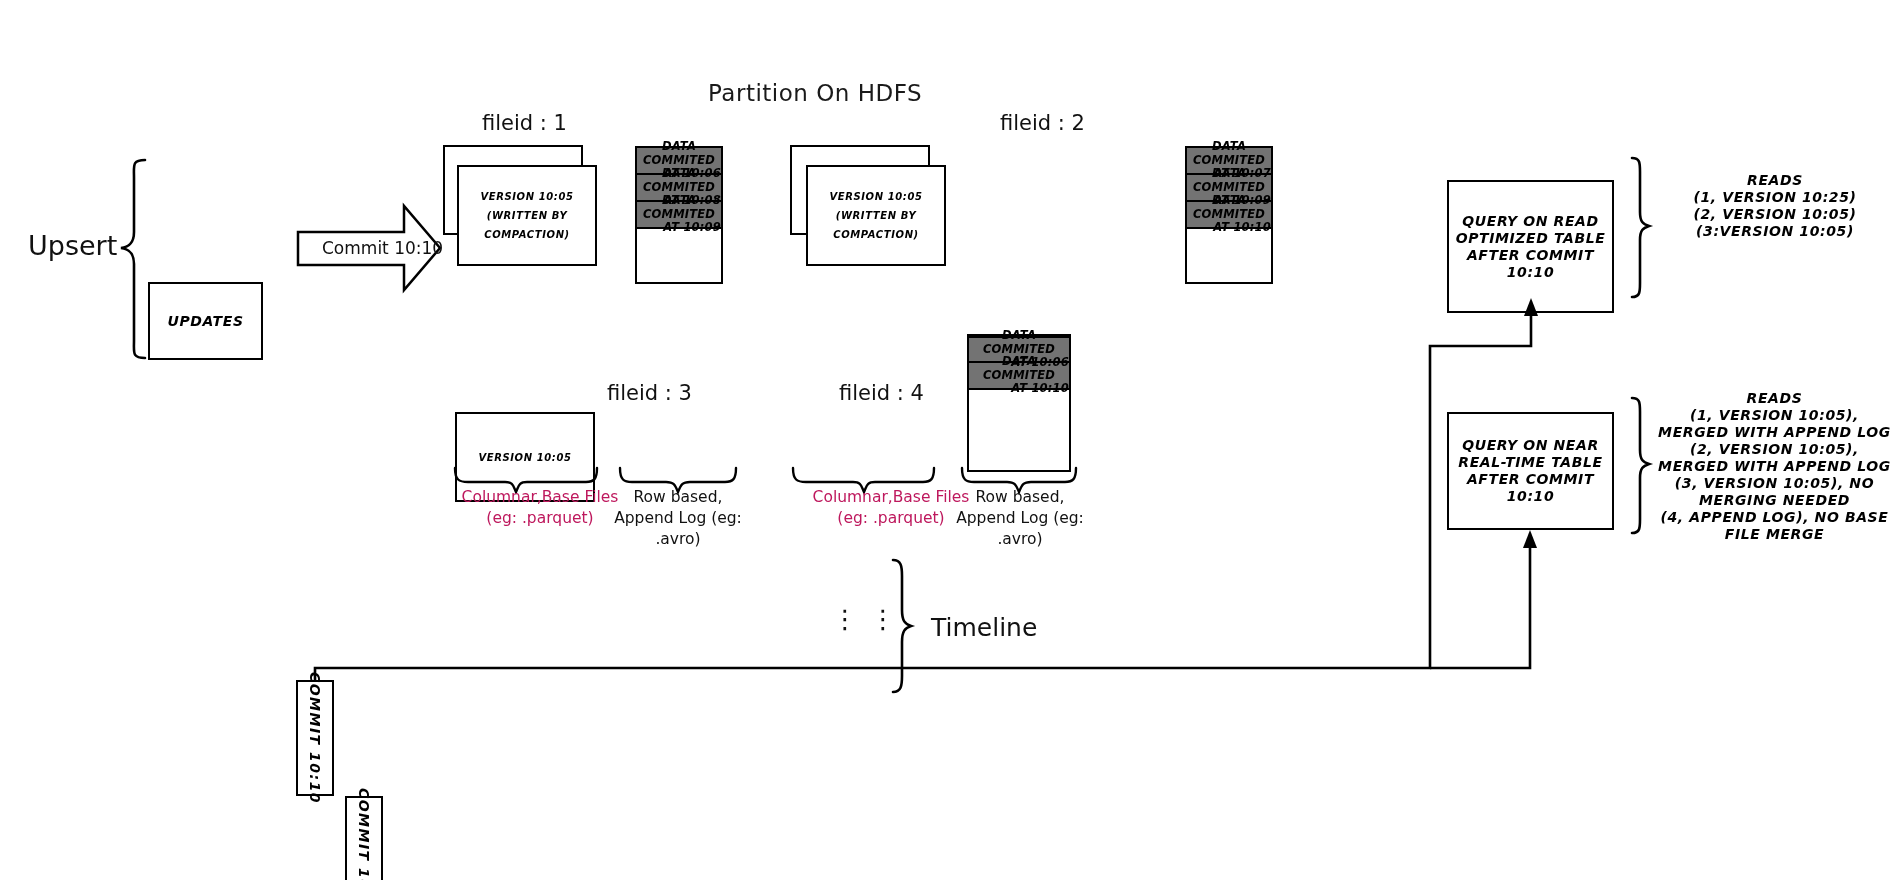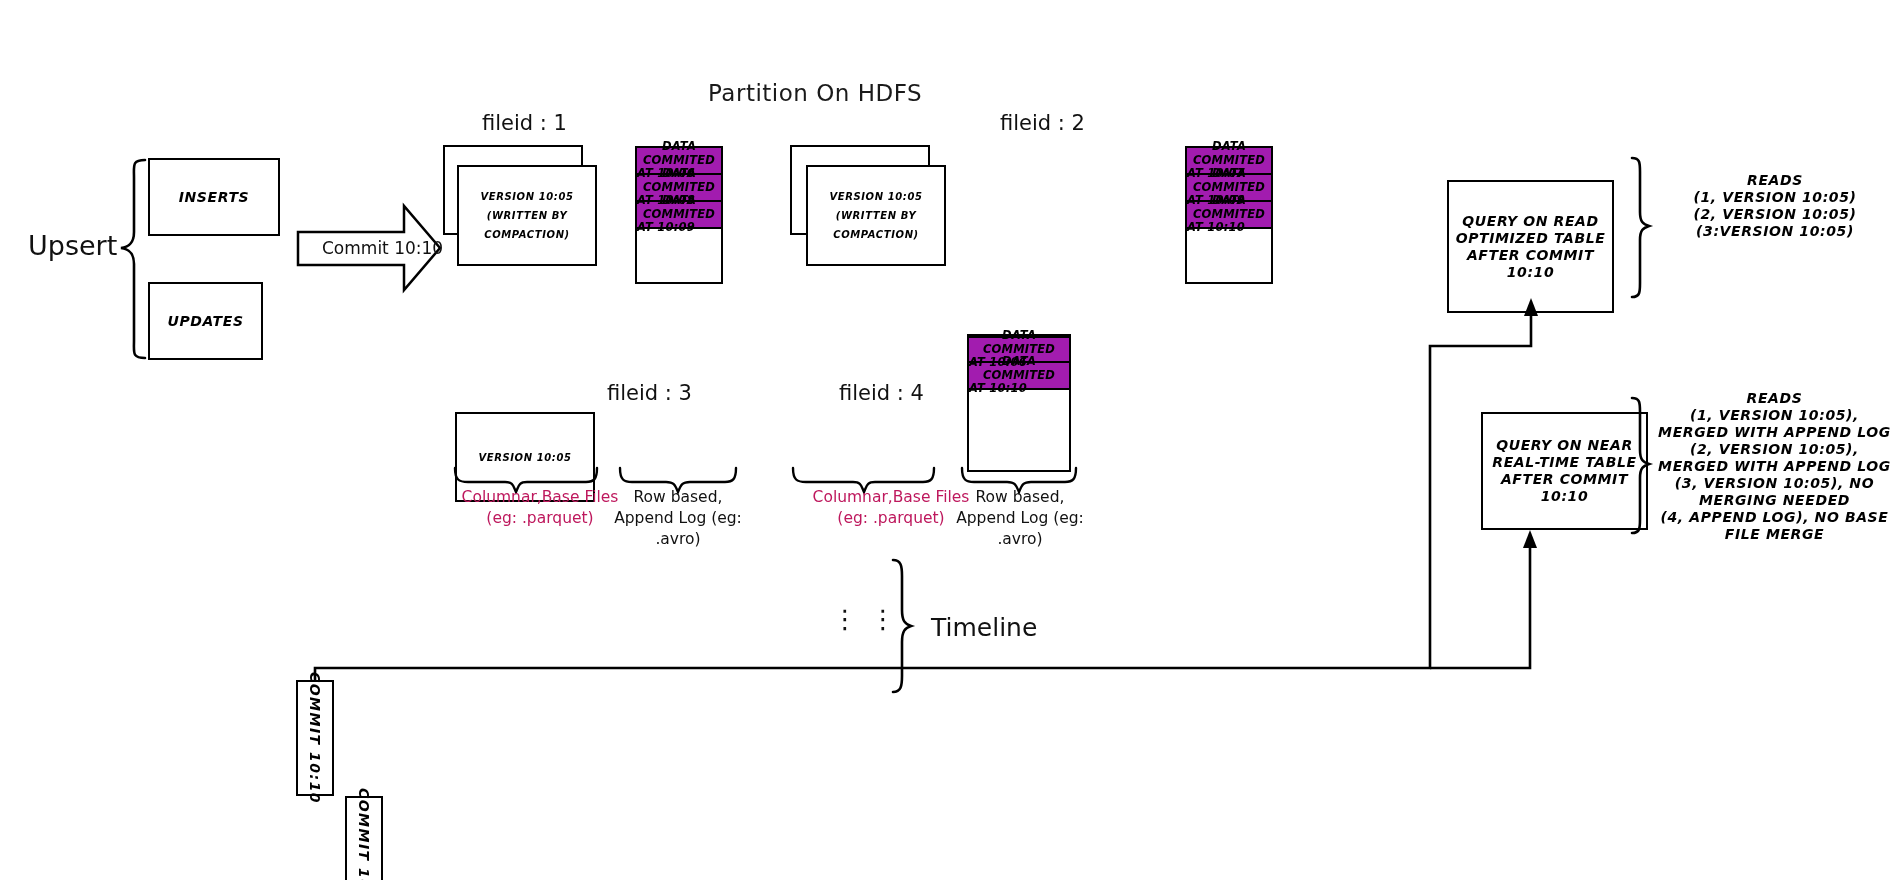--- a/index.html
+++ b/index.html
@@ -106,23 +106,23 @@
   }
   .logbox {
     box-sizing: border-box;
     border: 2.5px solid #000;
     background: #fff;
   }
   .logrow {
     box-sizing: border-box;
     border-bottom: 2.5px solid #000;
     display: flex;
-    align-items: flex-start;
+    align-items: flex-end;
     justify-content: center;
-    background: #a21caf;
+    background: #737373;
   }
   .vert-box {
     box-sizing: border-box;
     border: 2.5px solid #000;
     background: #fff;
     position: relative;
   }
   .vert-text {
     position: absolute;
     left: 50%;
@@ -151,23 +151,20 @@
 <div id="canvas">
 
   <div class="abs title" style="left:708px; top:44px;margin-top:36px;">Partition On HDFS</div>
 
   <div class="abs upsert-label" style="left:28px; top:230px;">Upsert</div>
 
   <svg class="overlay">
     <path d="M 145 160 C 132 160, 134 165, 134 178 L 134 232 C 134 244, 128 247, 121 248 C 128 249, 134 252, 134 264 L 134 340 C 134 353, 132 358, 145 358" fill="none" stroke="#000" stroke-width="2.6" stroke-linecap="round"></path>
   </svg>
 
-  <div class="abs box" style="left:148px; top:158px; width:132px; height:78px;">
-    <span class="bold-caps">INSERTS</span>
-  </div>
 
   <div class="abs box" style="left:148px; top:282px; width:115px; height:78px;">
     <span class="bold-caps">UPDATES</span>
   </div>
 
   <svg class="overlay">
     <path d="M 298 232 L 404 232 L 404 206 L 440 248 L 404 290 L 404 265 L 298 265 Z" fill="#ffffff" stroke="#000" stroke-width="2.5" stroke-linejoin="miter"></path>
   </svg>
   <div class="abs commit-arrow-label" style="left:322px; top:238px;">Commit 10:10</div>
 
@@ -270,37 +267,37 @@
     <div>.avro)</div>
   </div>
 
   <div class="abs box" style="left:1447px; top:180px; width:167px; height:133px; flex-direction:column;">
     <span class="bold-caps">QUERY ON READ</span>
     <span class="bold-caps">OPTIMIZED TABLE</span>
     <span class="bold-caps">AFTER COMMIT</span>
     <span class="bold-caps">10:10</span>
   </div>
 
-  <div class="abs box" style="left:1447px; top:412px; width:167px; height:118px; flex-direction:column;margin-left:34px;">
+  <div class="abs box" style="left:1447px; top:412px; width:167px; height:118px; flex-direction:column;">
     <span class="bold-caps">QUERY ON NEAR</span>
     <span class="bold-caps">REAL-TIME TABLE</span>
     <span class="bold-caps">AFTER COMMIT</span>
     <span class="bold-caps">10:10</span>
   </div>
 
   <svg class="overlay">
 
     <path d="M 1632 158 C 1640 158, 1640 163, 1640 172 L 1640 212 C 1640 222, 1643 224, 1649 226 C 1643 228, 1640 230, 1640 240 L 1640 283 C 1640 292, 1640 297, 1632 297" fill="none" stroke="#000" stroke-width="2.6" stroke-linecap="round"></path>
 
     <path d="M 1632 398 C 1640 398, 1640 403, 1640 412 L 1640 450 C 1640 460, 1643 462, 1649 464 C 1643 466, 1640 468, 1640 478 L 1640 519 C 1640 528, 1640 533, 1632 533" fill="none" stroke="#000" stroke-width="2.6" stroke-linecap="round"></path>
   </svg>
 
   <div class="abs bold-caps reads" style="left:1660px; top:172px; width:230px;">
     <div>READS</div>
-    <div>(1, VERSION 10:05)</div>
+    <div>(1, VERSION 10:25)</div>
     <div>(2, VERSION 10:05)</div>
     <div>(3:VERSION 10:05)</div>
   </div>
 
   <div class="abs bold-caps reads" style="left:1652px; top:390px; width:245px;">
     <div>READS</div>
     <div>(1, VERSION 10:05),</div>
     <div>MERGED WITH APPEND LOG</div>
     <div>(2, VERSION 10:05),</div>
     <div>MERGED WITH APPEND LOG</div>

